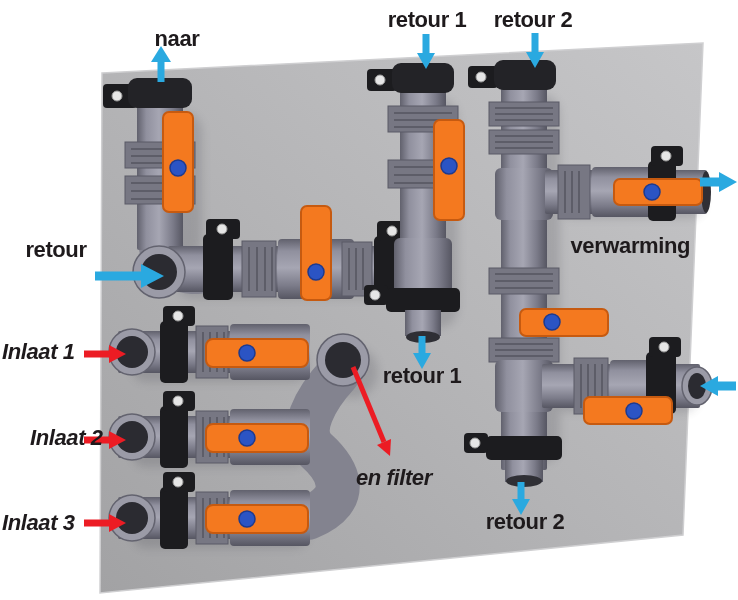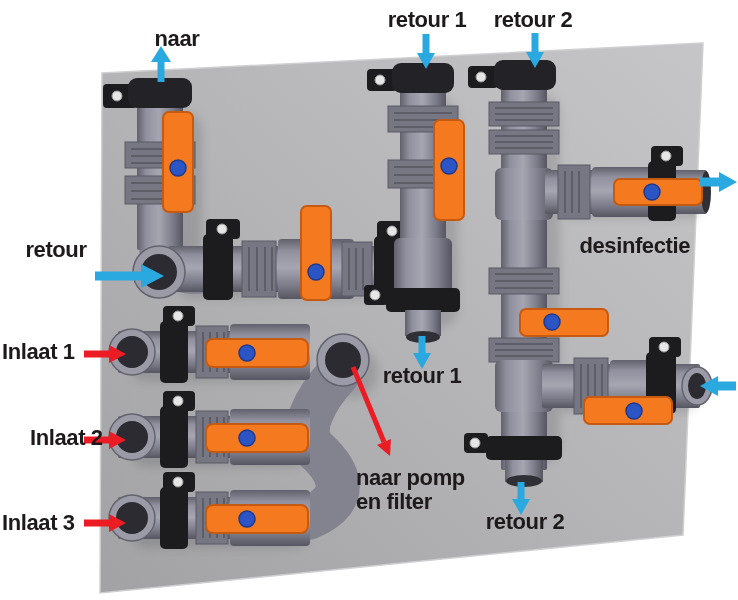--- a/index.html
+++ b/index.html
@@ -2,21 +2,21 @@
 <html style="--c-valve-handle: #f4791f; --c-handle-dot: #2b54c4; --c-arrow-flow: #2aa9e0; --c-arrow-inlet: #ec1c24; --c-pipe: #8a8a97; --c-panel: #b7b7b9; --c-clamp: #1c1c1f; --c-text: #1e1a1c; --c-background: #ffffff;"><head>
 <meta charset="utf-8">
 <style>
   html,body{margin:0;padding:0;background:#fff;}
   .stage{position:relative;width:738px;height:600px;background:#fff;overflow:hidden;
          font-family:"Liberation Sans",sans-serif;}
   .stage svg{position:absolute;left:0;top:0;}
   .label{position:absolute;font-weight:700;font-size:22px;line-height:1.08;
          color:var(--c-text,#1e1a1c);letter-spacing:-0.4px;white-space:nowrap;}
   .label span{display:block;}
-  .center{text-align:center;} .right{text-align:right;} .left{text-align:left;}
+  .center{text-align:center;} .right{text-align:right;} .left{text-align:left;font-style:italic;}
 
   
   .panel{fill:url(#gp);stroke:#cfcfd1;stroke-width:1.5;}
   .pipeV{fill:url(#gv);} .pipeH{fill:url(#gh);}
   .union{fill:#777783;stroke:#5a5a66;stroke-width:1;}
   .ribs{stroke:#585864;stroke-width:2;fill:none;opacity:.85;}
   .clamp{fill:var(--c-clamp,#1c1c1f);}
   .screw{fill:#e6e6e6;stroke:#9a9a9a;stroke-width:1;}
   .cap{fill:#232327;}
   .handle{fill:var(--c-valve-handle,#f4791f);stroke:#c65a10;stroke-width:2;}
@@ -302,22 +302,21 @@
   <div class="label left" style="left:2px;top:426px;margin-left:28px;">
     <span>Inlaat 2</span>
   </div>
   <div class="label left" style="left:2px;top:511px;">
     <span>Inlaat 3</span>
   </div>
   <div class="label center" style="left:347px;top:364px;width:150px;">
     <span>retour 1</span>
   </div>
   <div class="label right" style="left:490px;top:234px;width:200px;">
-    <span>desinfectie</span>
+    <span>verwarming</span>
   </div>
   <div class="label left" style="left:356px;top:466px;">
-    <span>naar pomp</span>
     <span>en filter</span>
   </div>
   <div class="label center" style="left:450px;top:510px;width:150px;">
     <span>retour 2</span>
   </div>
 </div>
 
 </body></html>

